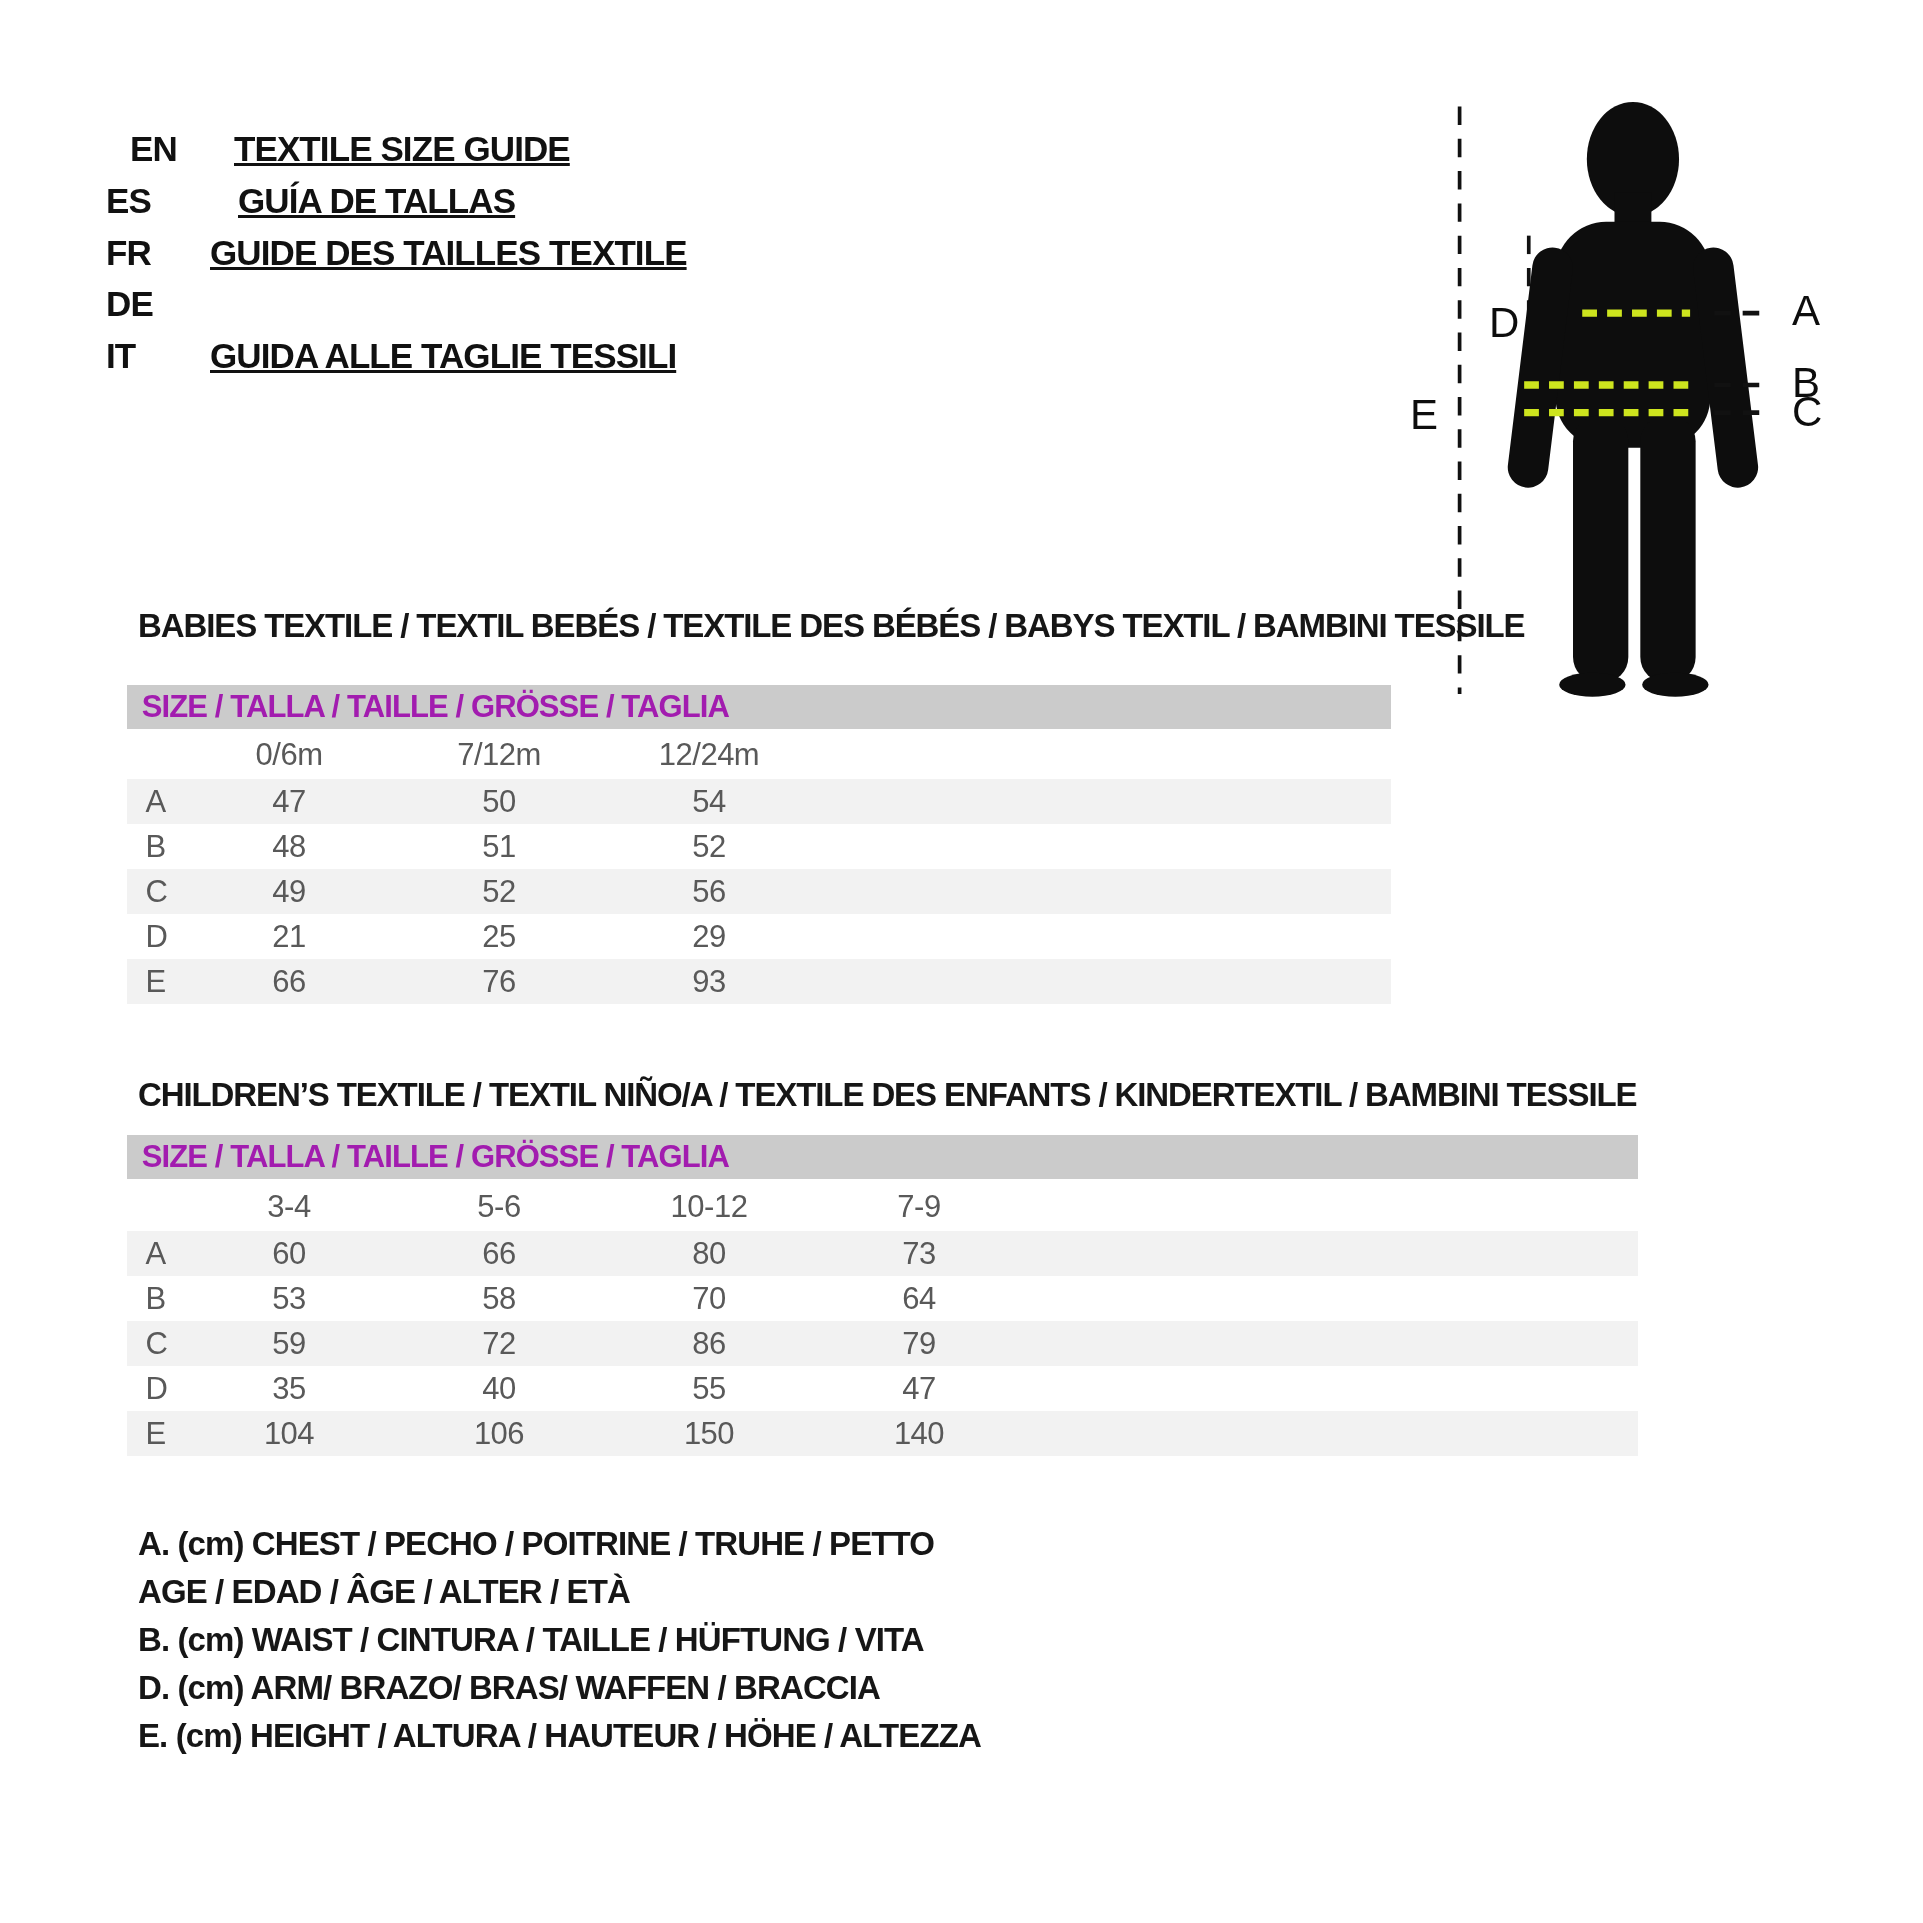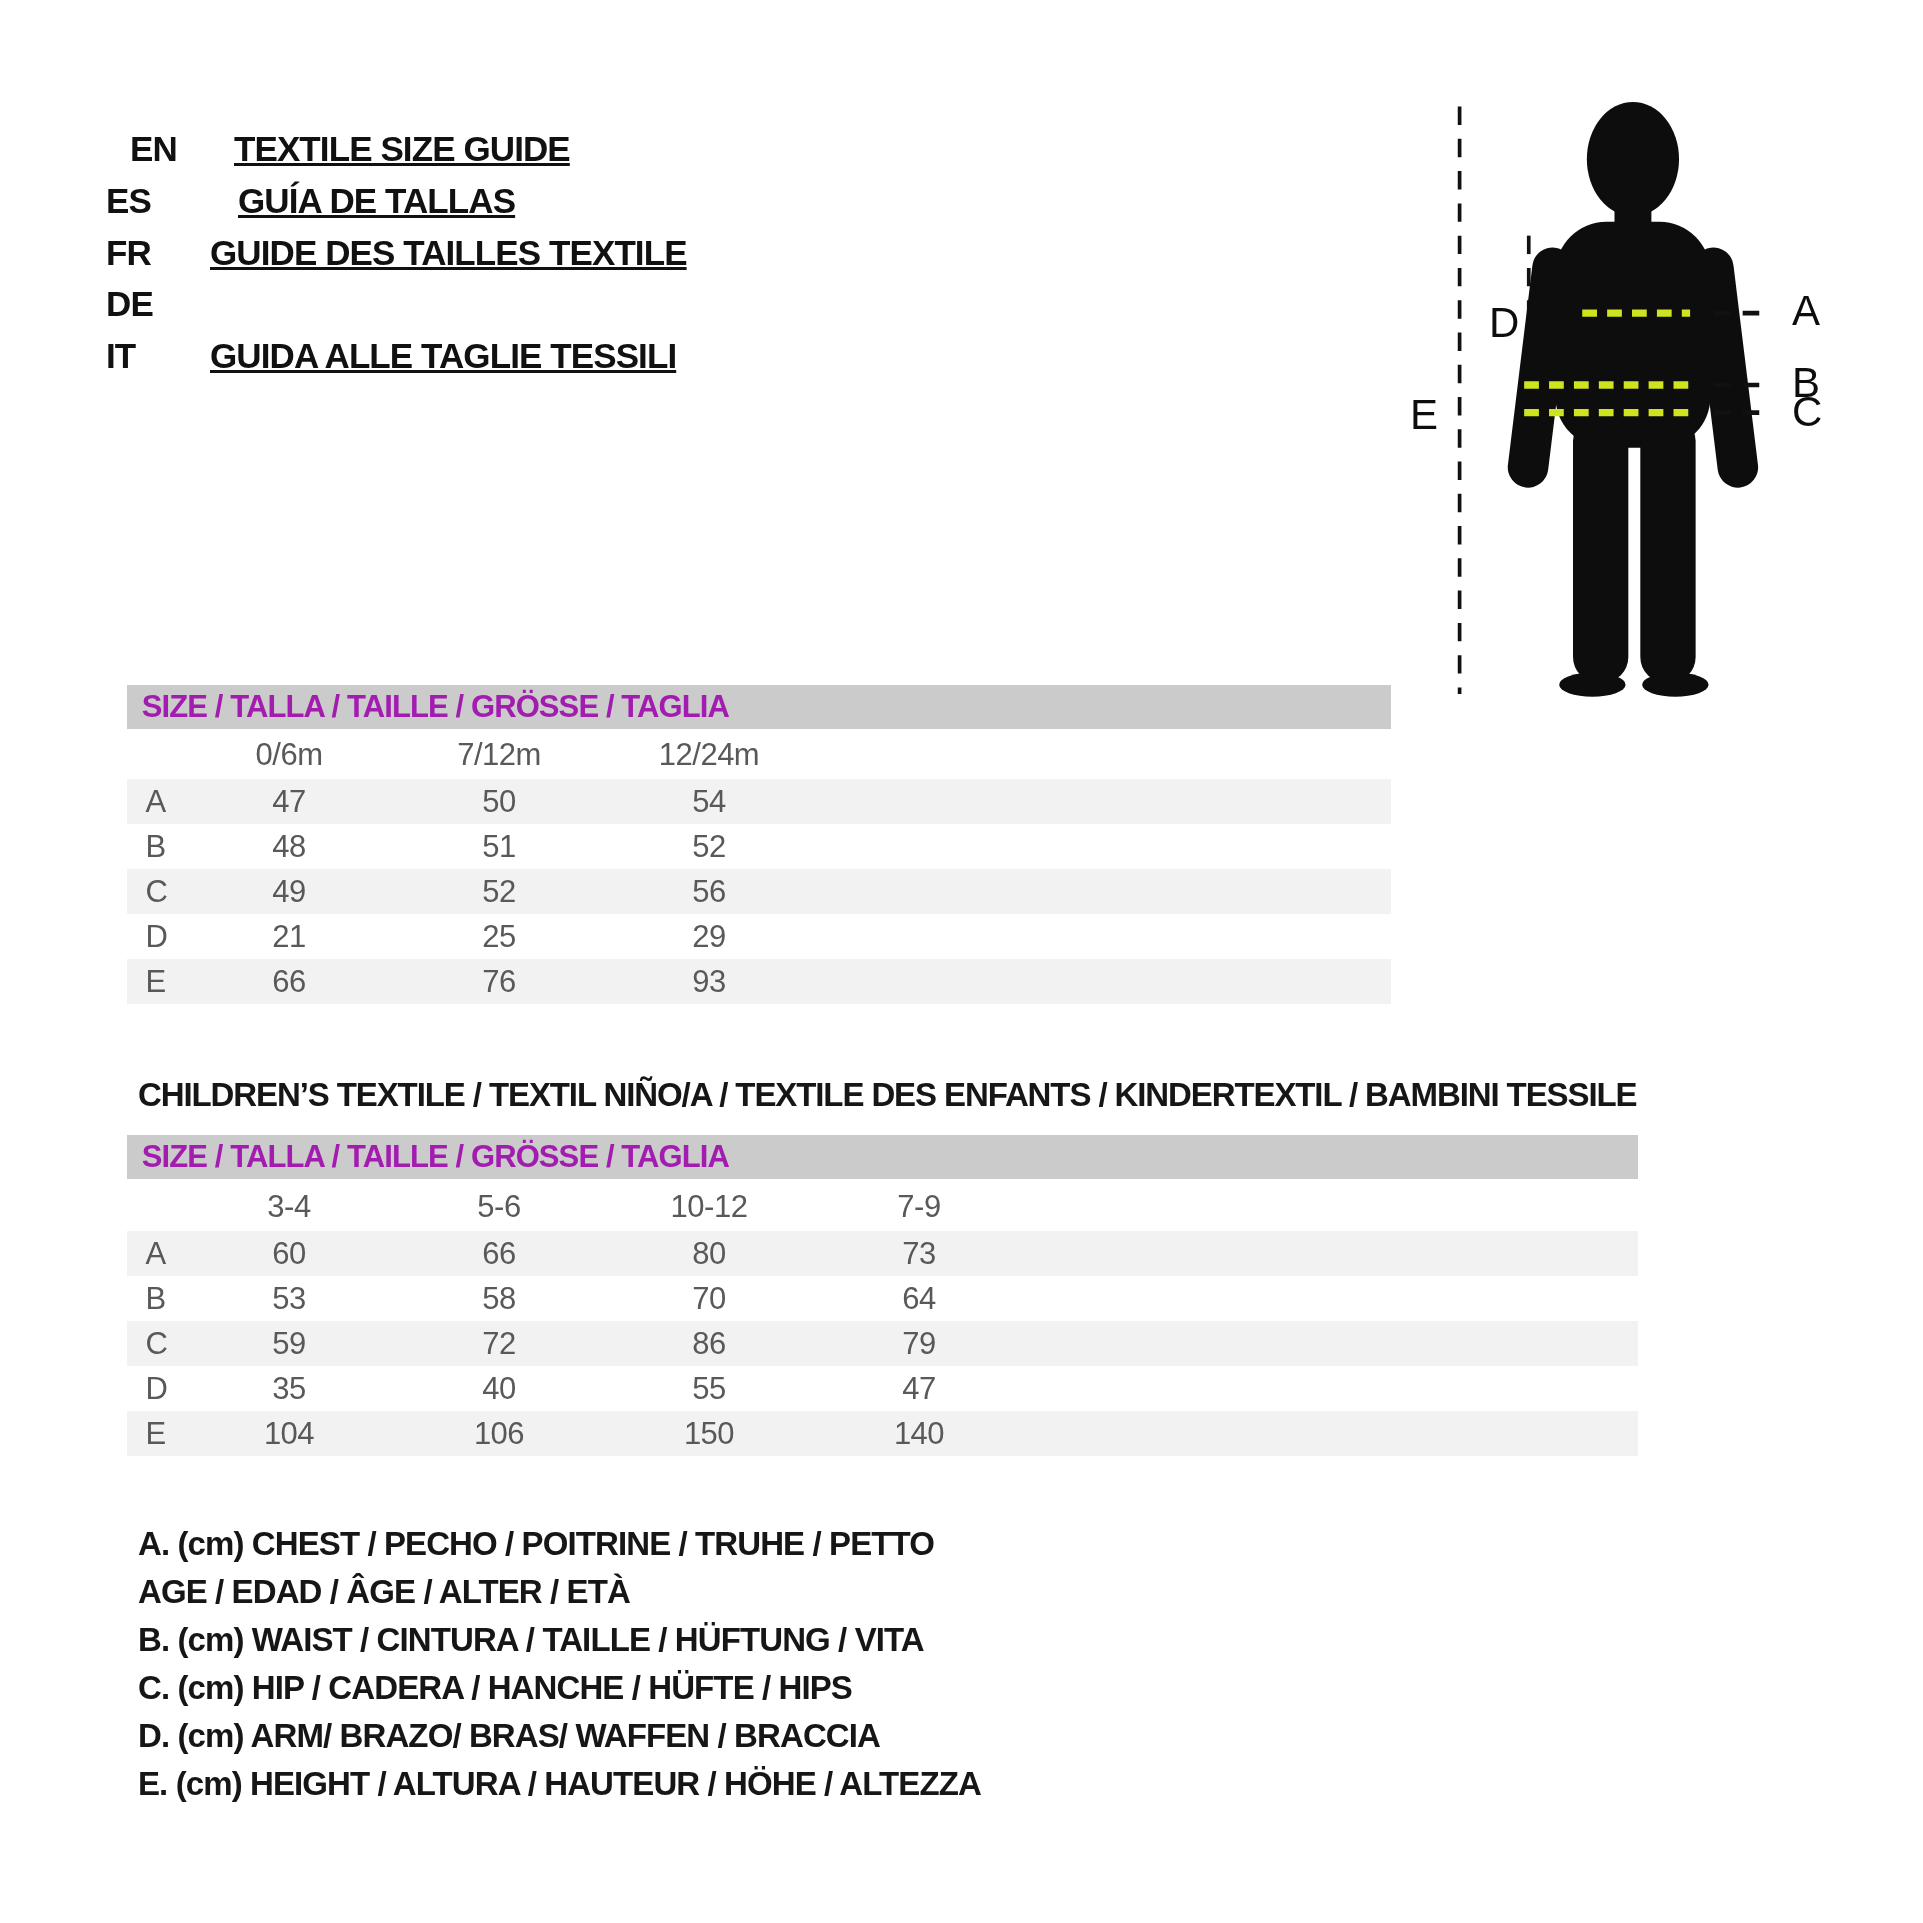--- a/index.html
+++ b/index.html
@@ -88,20 +88,21 @@
     <line x1="152" y1="357" x2="338" y2="357" stroke="#cde41e" stroke-width="8" stroke-dasharray="16 11"></line>
     <line x1="358" y1="357" x2="418" y2="357" stroke="#111" stroke-width="5" stroke-dasharray="18 13"></line>
   </svg>
 
   <div class="abs fig-label" style="left:1792px;top:288px;">A</div>
   <div class="abs fig-label" style="left:1792px;top:360px;">B</div>
   <div class="abs fig-label" style="left:1792px;top:389px;">C</div>
   <div class="abs fig-label" style="left:1489px;top:300px;">D</div>
   <div class="abs fig-label" style="left:1410px;top:392px;">E</div>
 
+  <div class="abs sec-heading" style="left:138px;top:607px;">BABIES TEXTILE / TEXTIL BEBÉS / TEXTILE DES BÉBÉS / BABYS TEXTIL  / BAMBINI TESSILE</div>
 
   <div class="abs size-bar" style="left:127px;top:685px;width:1264px;">
     <span>SIZE / TALLA / TAILLE / GRÖSSE / TAGLIA</span>
   </div>
 
   <div class="abs" style="left:127px;top:731px;width:1264px;">
     <div class="trow hdr-row">
       <div class="rl"></div>
       <div class="cv">0/6m</div>
       <div class="cv">7/12m</div>
@@ -193,19 +194,18 @@
       <div class="cv">106</div>
       <div class="cv">150</div>
       <div class="cv">140</div>
     </div>
   </div>
 
   <div class="abs" style="left:138px;top:1525px;">
     <div class="legend-line">A. (cm) CHEST / PECHO / POITRINE / TRUHE / PETTO</div>
     <div class="legend-line">AGE / EDAD / ÂGE / ALTER / ETÀ</div>
     <div class="legend-line">B. (cm) WAIST / CINTURA / TAILLE / HÜFTUNG / VITA</div>
-    <div class="legend-line">C. (cm) HIP / CADERA / HANCHE / HÜFTE / HIPS</div>
     <div class="legend-line">D. (cm) ARM/ BRAZO/ BRAS/ WAFFEN / BRACCIA</div>
     <div class="legend-line">E. (cm) HEIGHT / ALTURA / HAUTEUR / HÖHE / ALTEZZA</div>
   </div>
 
 </div>
 
 
 </body></html>

